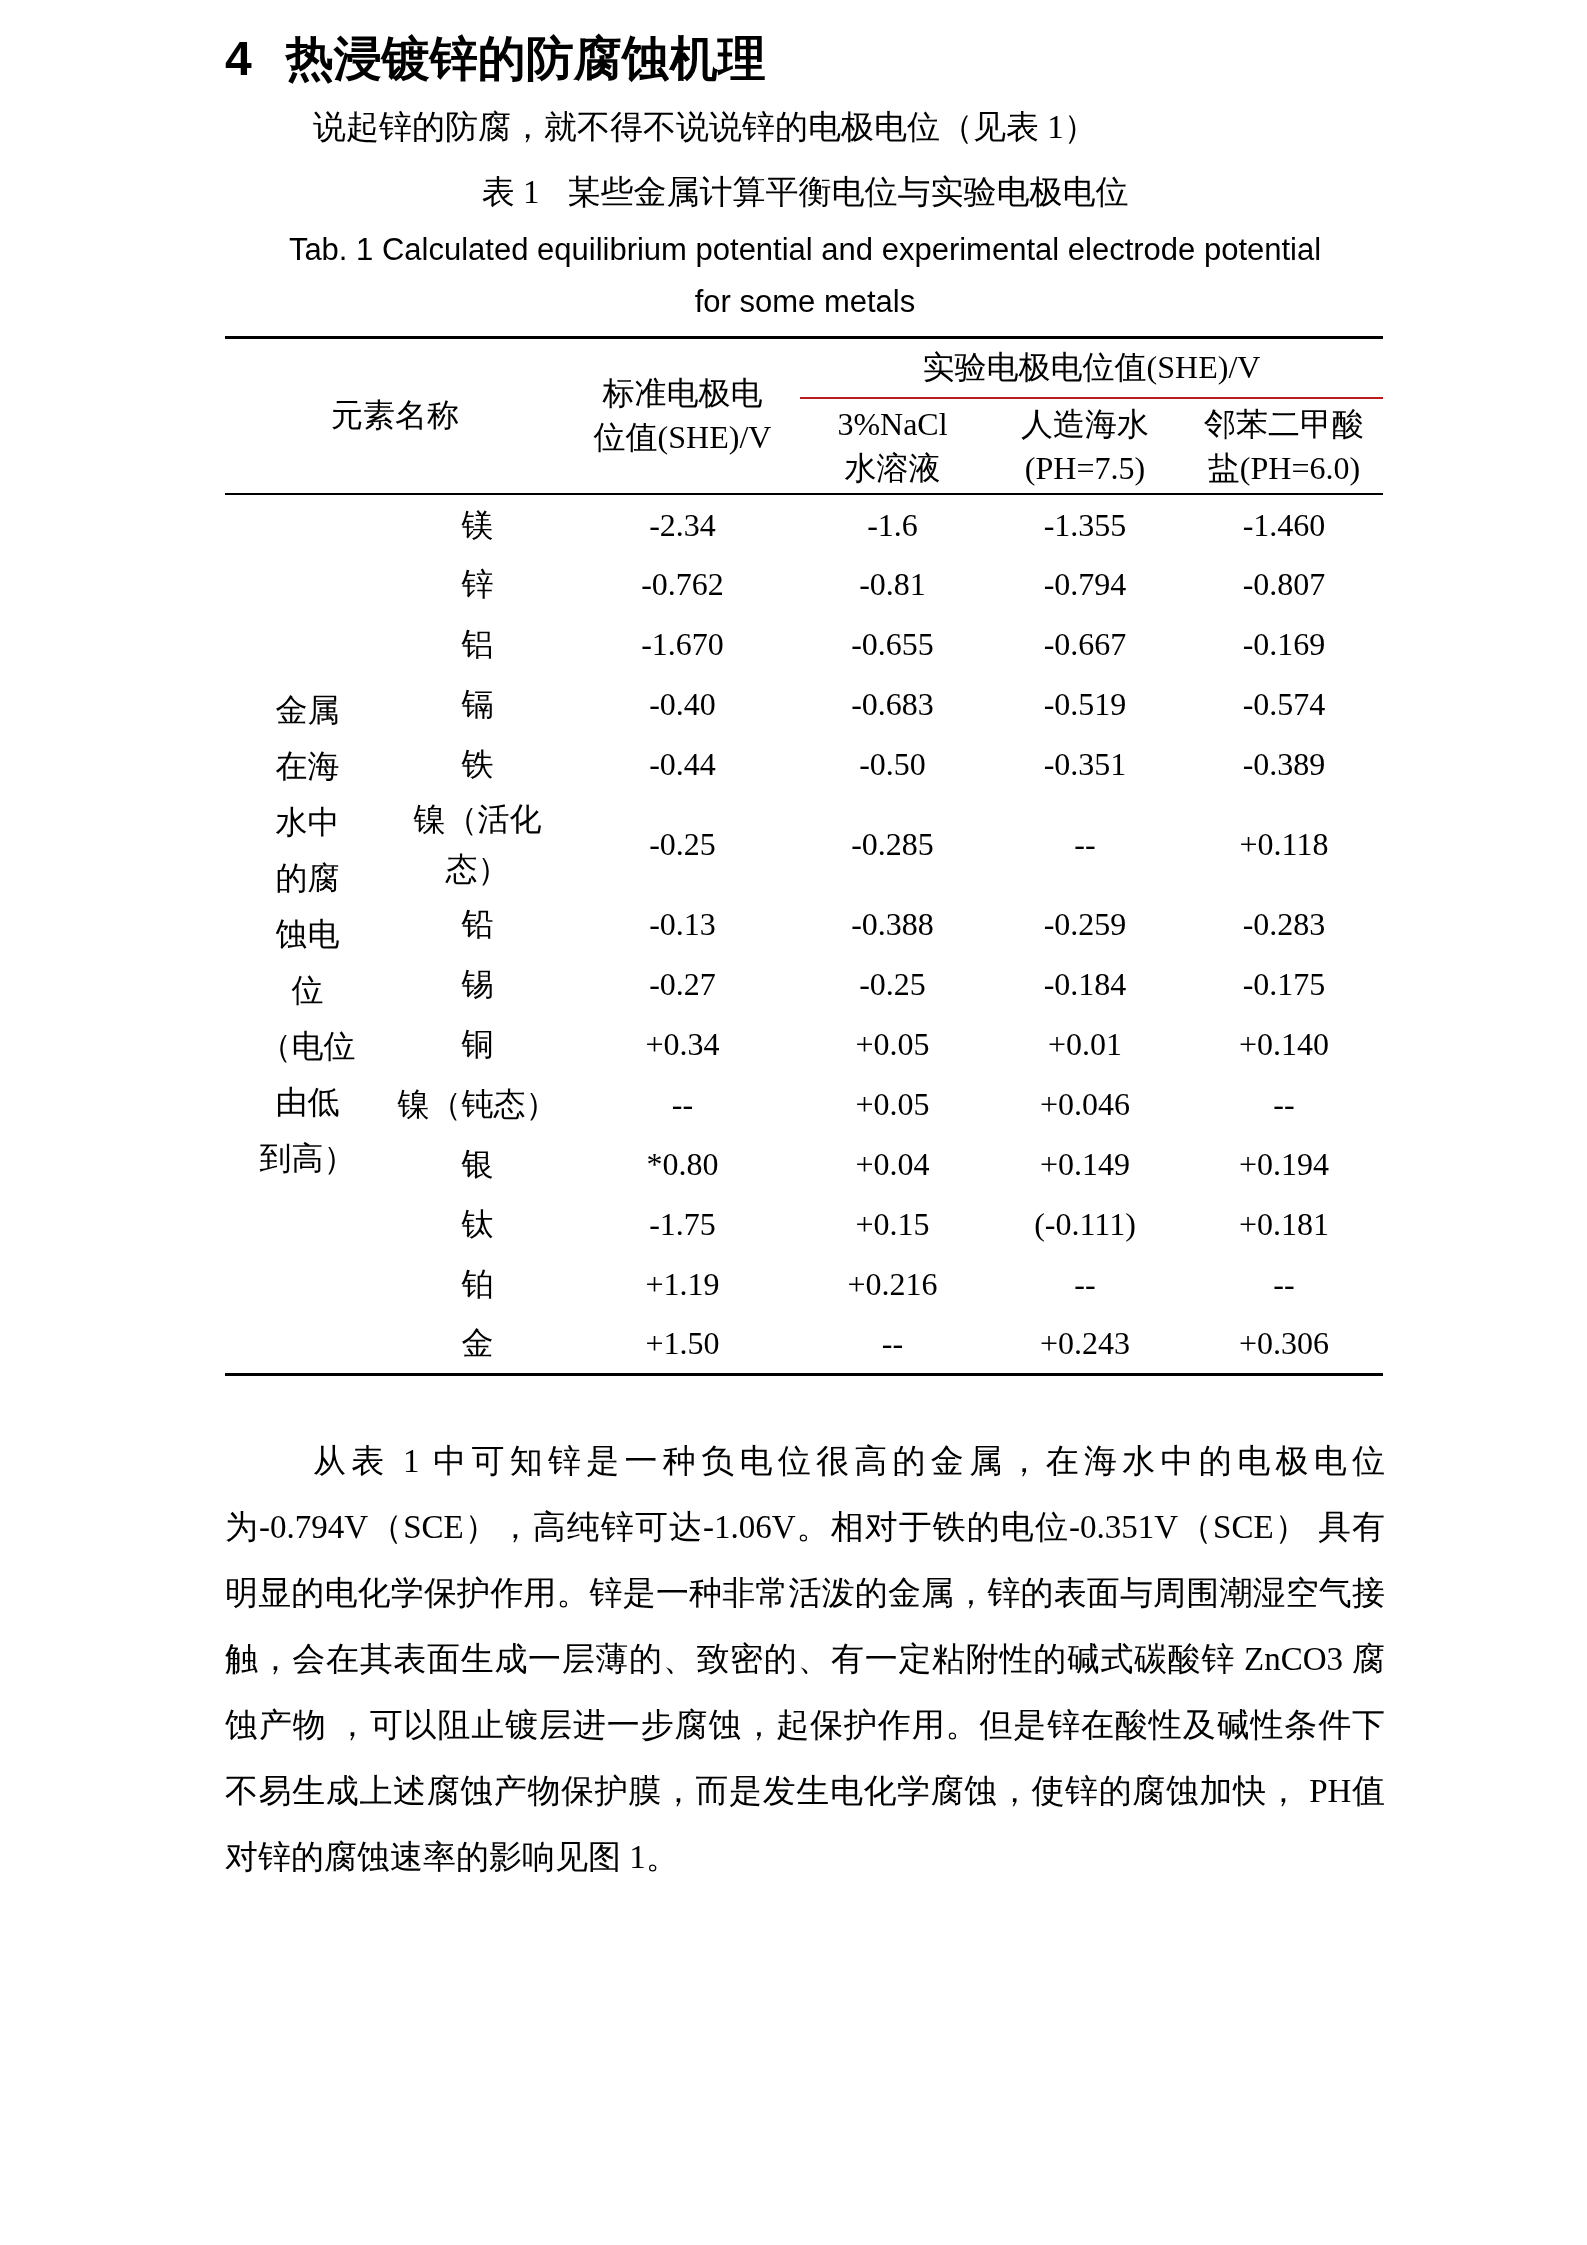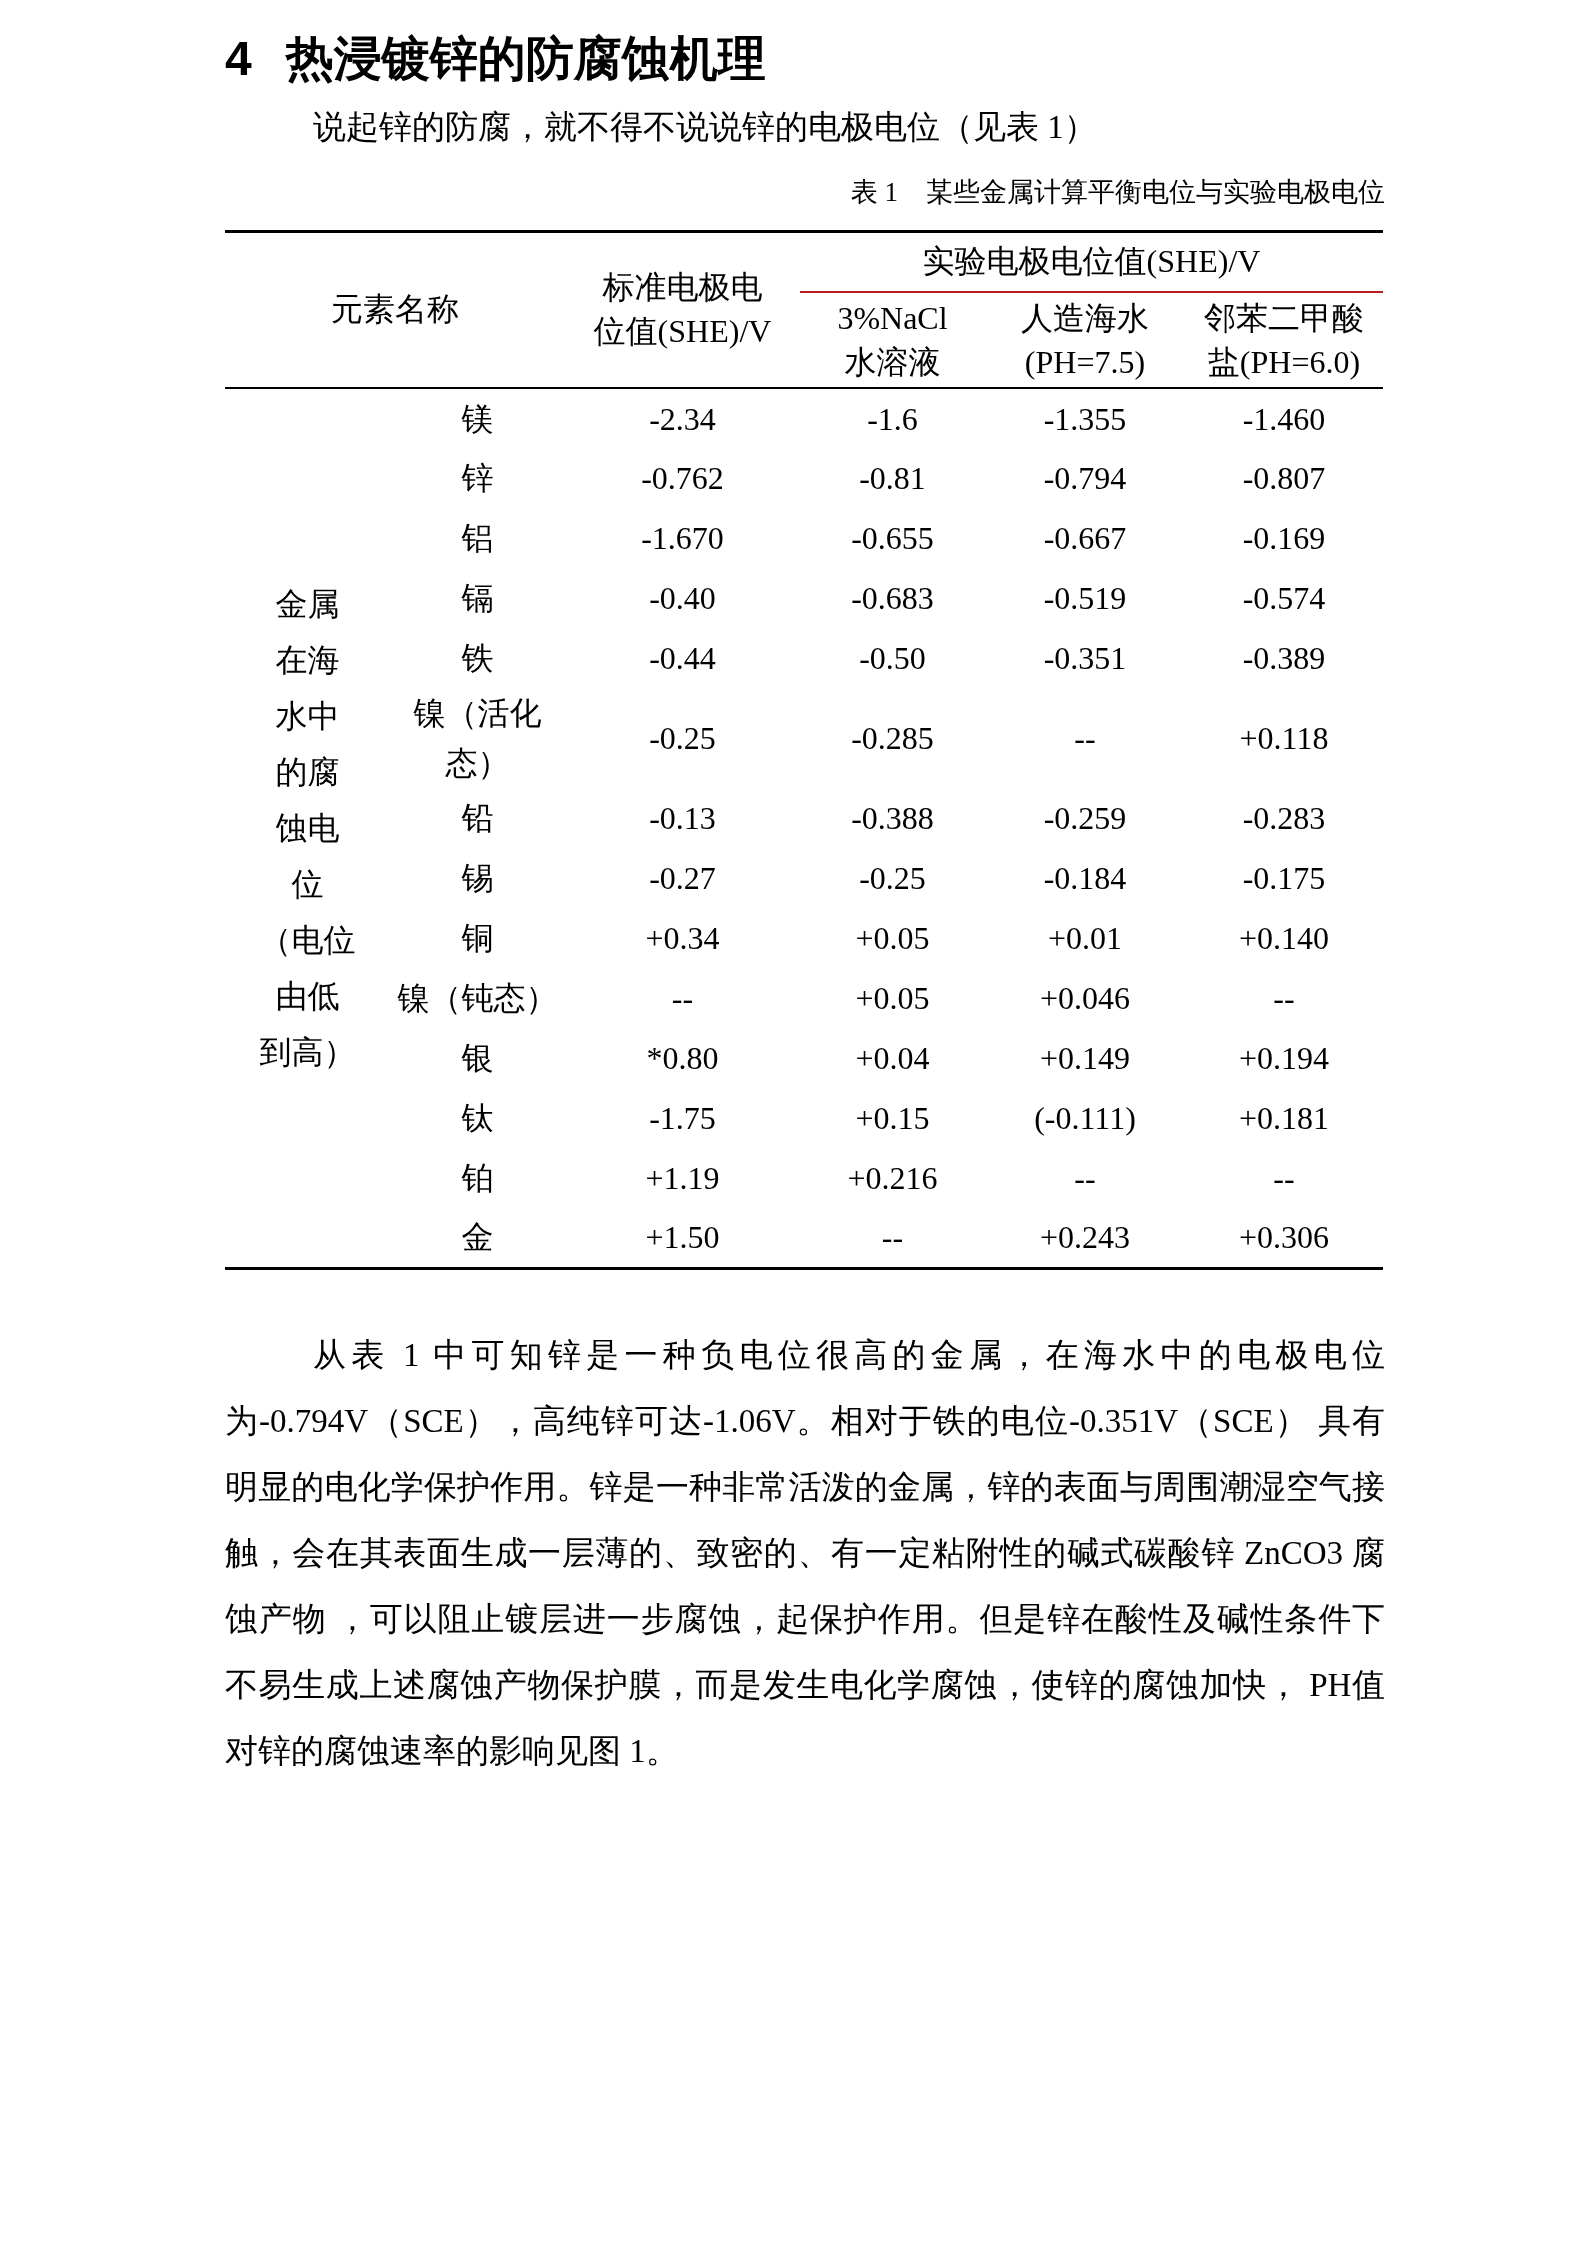--- a/index.html
+++ b/index.html
@@ -29,23 +29,23 @@
   .section-heading {
     font-family: "Liberation Sans", "DejaVu Sans", sans-serif;
     font-weight: bold;
     font-size: 48px;
     line-height: 70px;
     margin: 4px 0 0 0;
   }
   .section-heading .sec-num { margin-right: 34px; }
   .lead-para { margin-top: 0; }
   .caption-cn {
-    font-size: 27px;
+    font-size: 33px;
     line-height: 60px;
-    text-align: right;
+    text-align: center;
     margin-top: 2px;
   }
   .caption-cn .cap-label { margin-right: 28px; }
   .caption-en {
     font-family: "Liberation Sans", "DejaVu Sans", sans-serif;
     font-size: 31px;
     line-height: 52px;
     text-align: center;
     margin: 2px auto 0 auto;
     width: 1050px;
@@ -87,20 +87,21 @@
   <h2 class="section-heading">
     <span class="sec-num">4</span><span>热浸镀锌的防腐蚀机理</span>
   </h2>
 
   <p class="body-para indent lead-para">说起锌的防腐，就不得不说说锌的电极电位（见表 1）</p>
 
   <div class="caption-cn">
     <span class="cap-label">表 1</span><span>某些金属计算平衡电位与实验电极电位</span>
   </div>
 
+  <div class="caption-en">Tab. 1 Calculated equilibrium potential and experimental electrode potential for some metals</div>
 
   <table class="potential-table">
     <colgroup>
       <col style="width:165px">
       <col style="width:175px">
       <col style="width:235px">
       <col style="width:185px">
       <col style="width:200px">
       <col style="width:198px">
     </colgroup>

